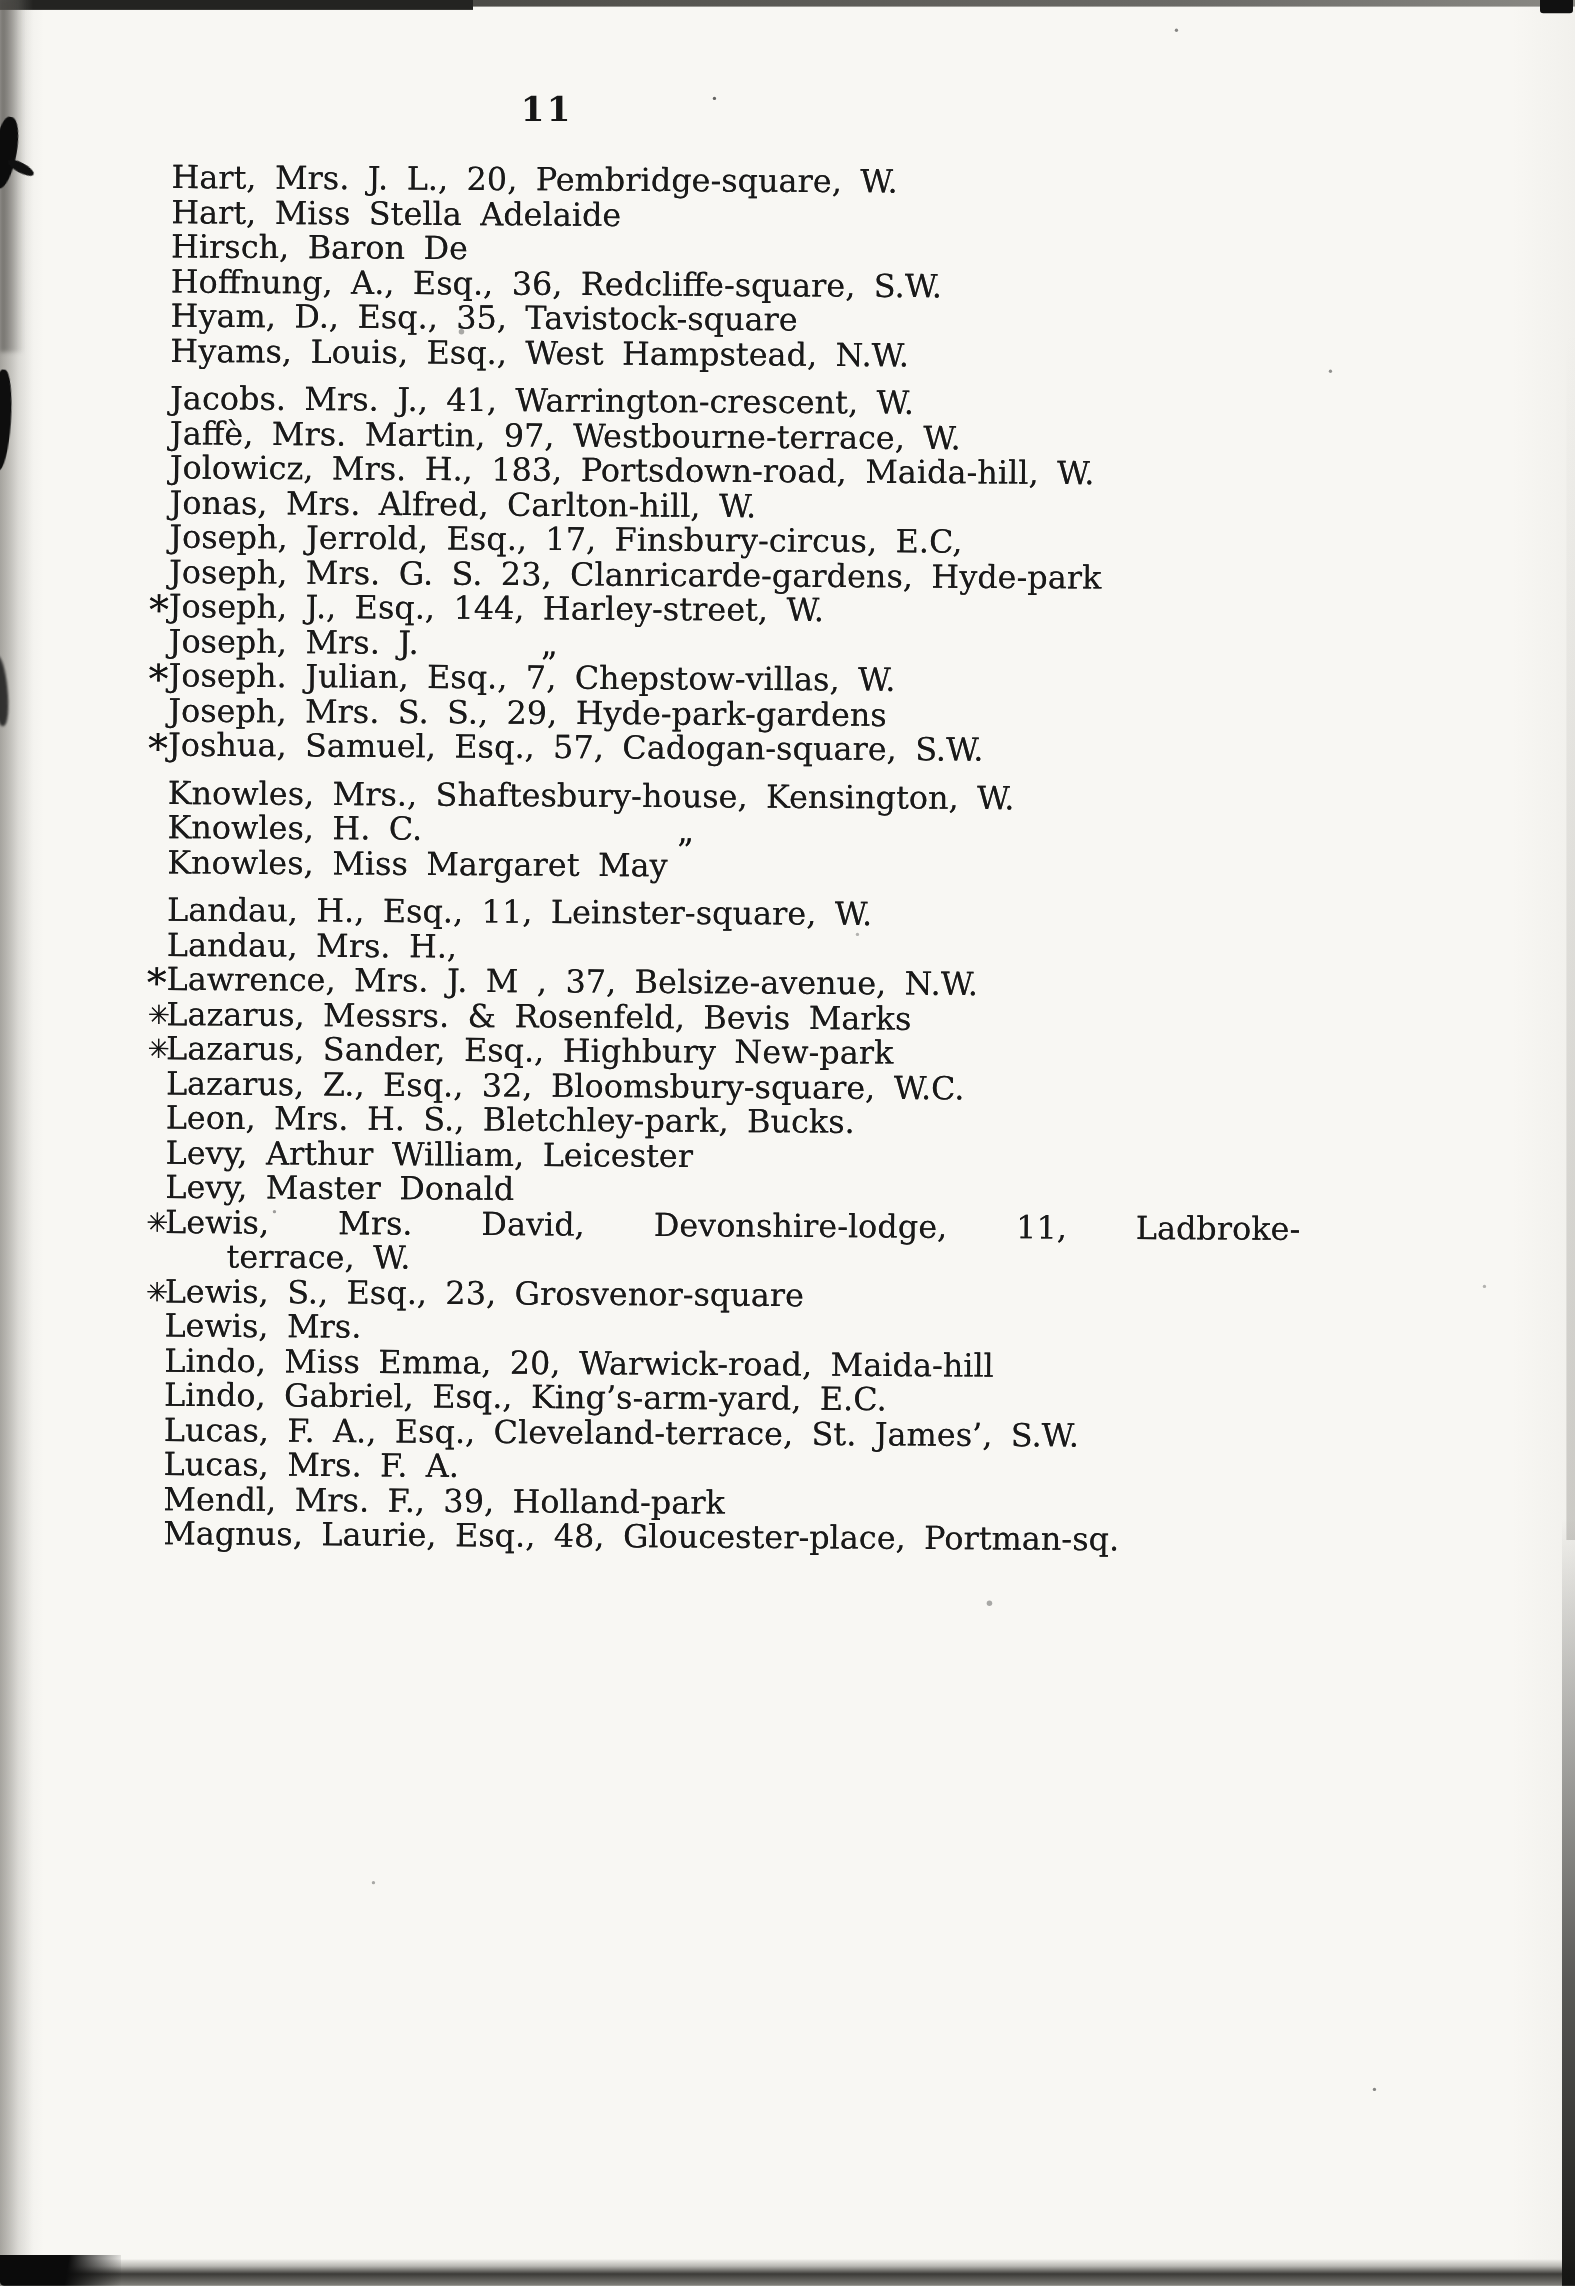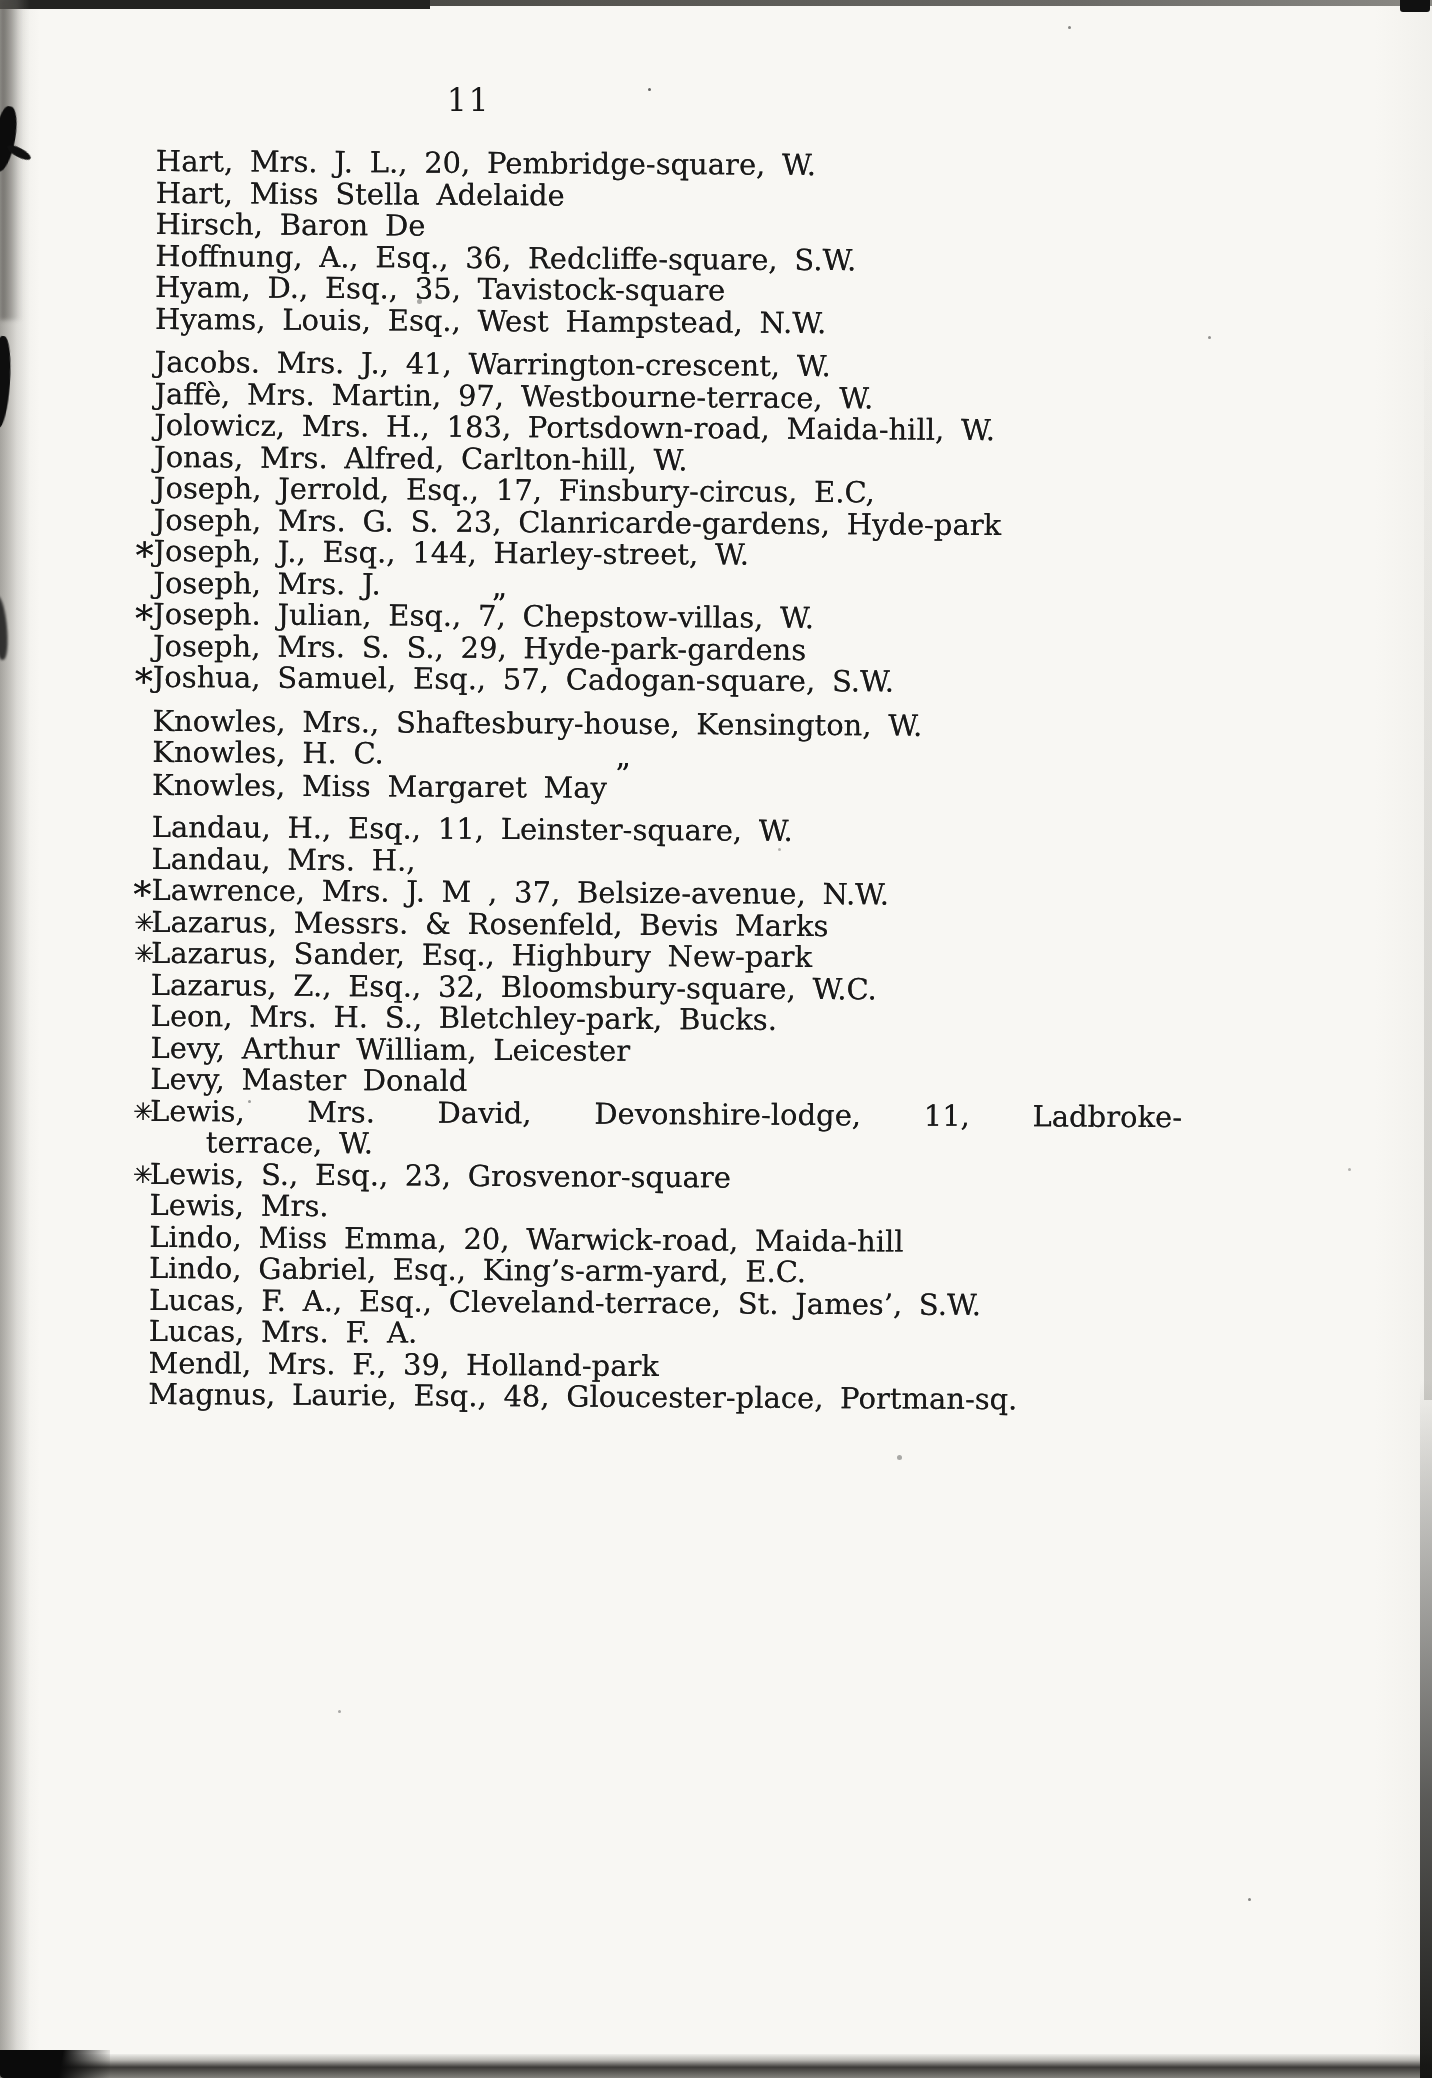--- a/index.html
+++ b/index.html
@@ -35,21 +35,21 @@
                 560px 248px 0 rgba(20,20,20,.45),
                 -400px 1012px 0 rgba(20,20,20,.4),
                 250px 1368px 0 1px rgba(20,20,20,.35),
                 600px 1810px 0 rgba(20,20,20,.5),
                 -310px 1622px 0 rgba(20,20,20,.35),
                 130px 760px 0 rgba(20,20,20,.3),
                 700px 1080px 0 rgba(20,20,20,.3);}
   
   .pagenum{
     position:absolute;left:447px;top:82px;width:100px;
-    text-align:left;font-size:31px;font-weight:400;color:#161616;
+    text-align:center;font-size:31px;font-weight:700;color:#161616;
     letter-spacing:2px;
   }
   #entries{
     position:absolute;left:156px;top:146px;width:1032px;
     font-size:29px;color:#191919;
     word-spacing:0.26em;
     transform:rotate(0.35deg);transform-origin:0 0;
     text-shadow:0 0 0.5px rgba(10,10,10,.75);
   }
   .group{margin-bottom:12px;}

